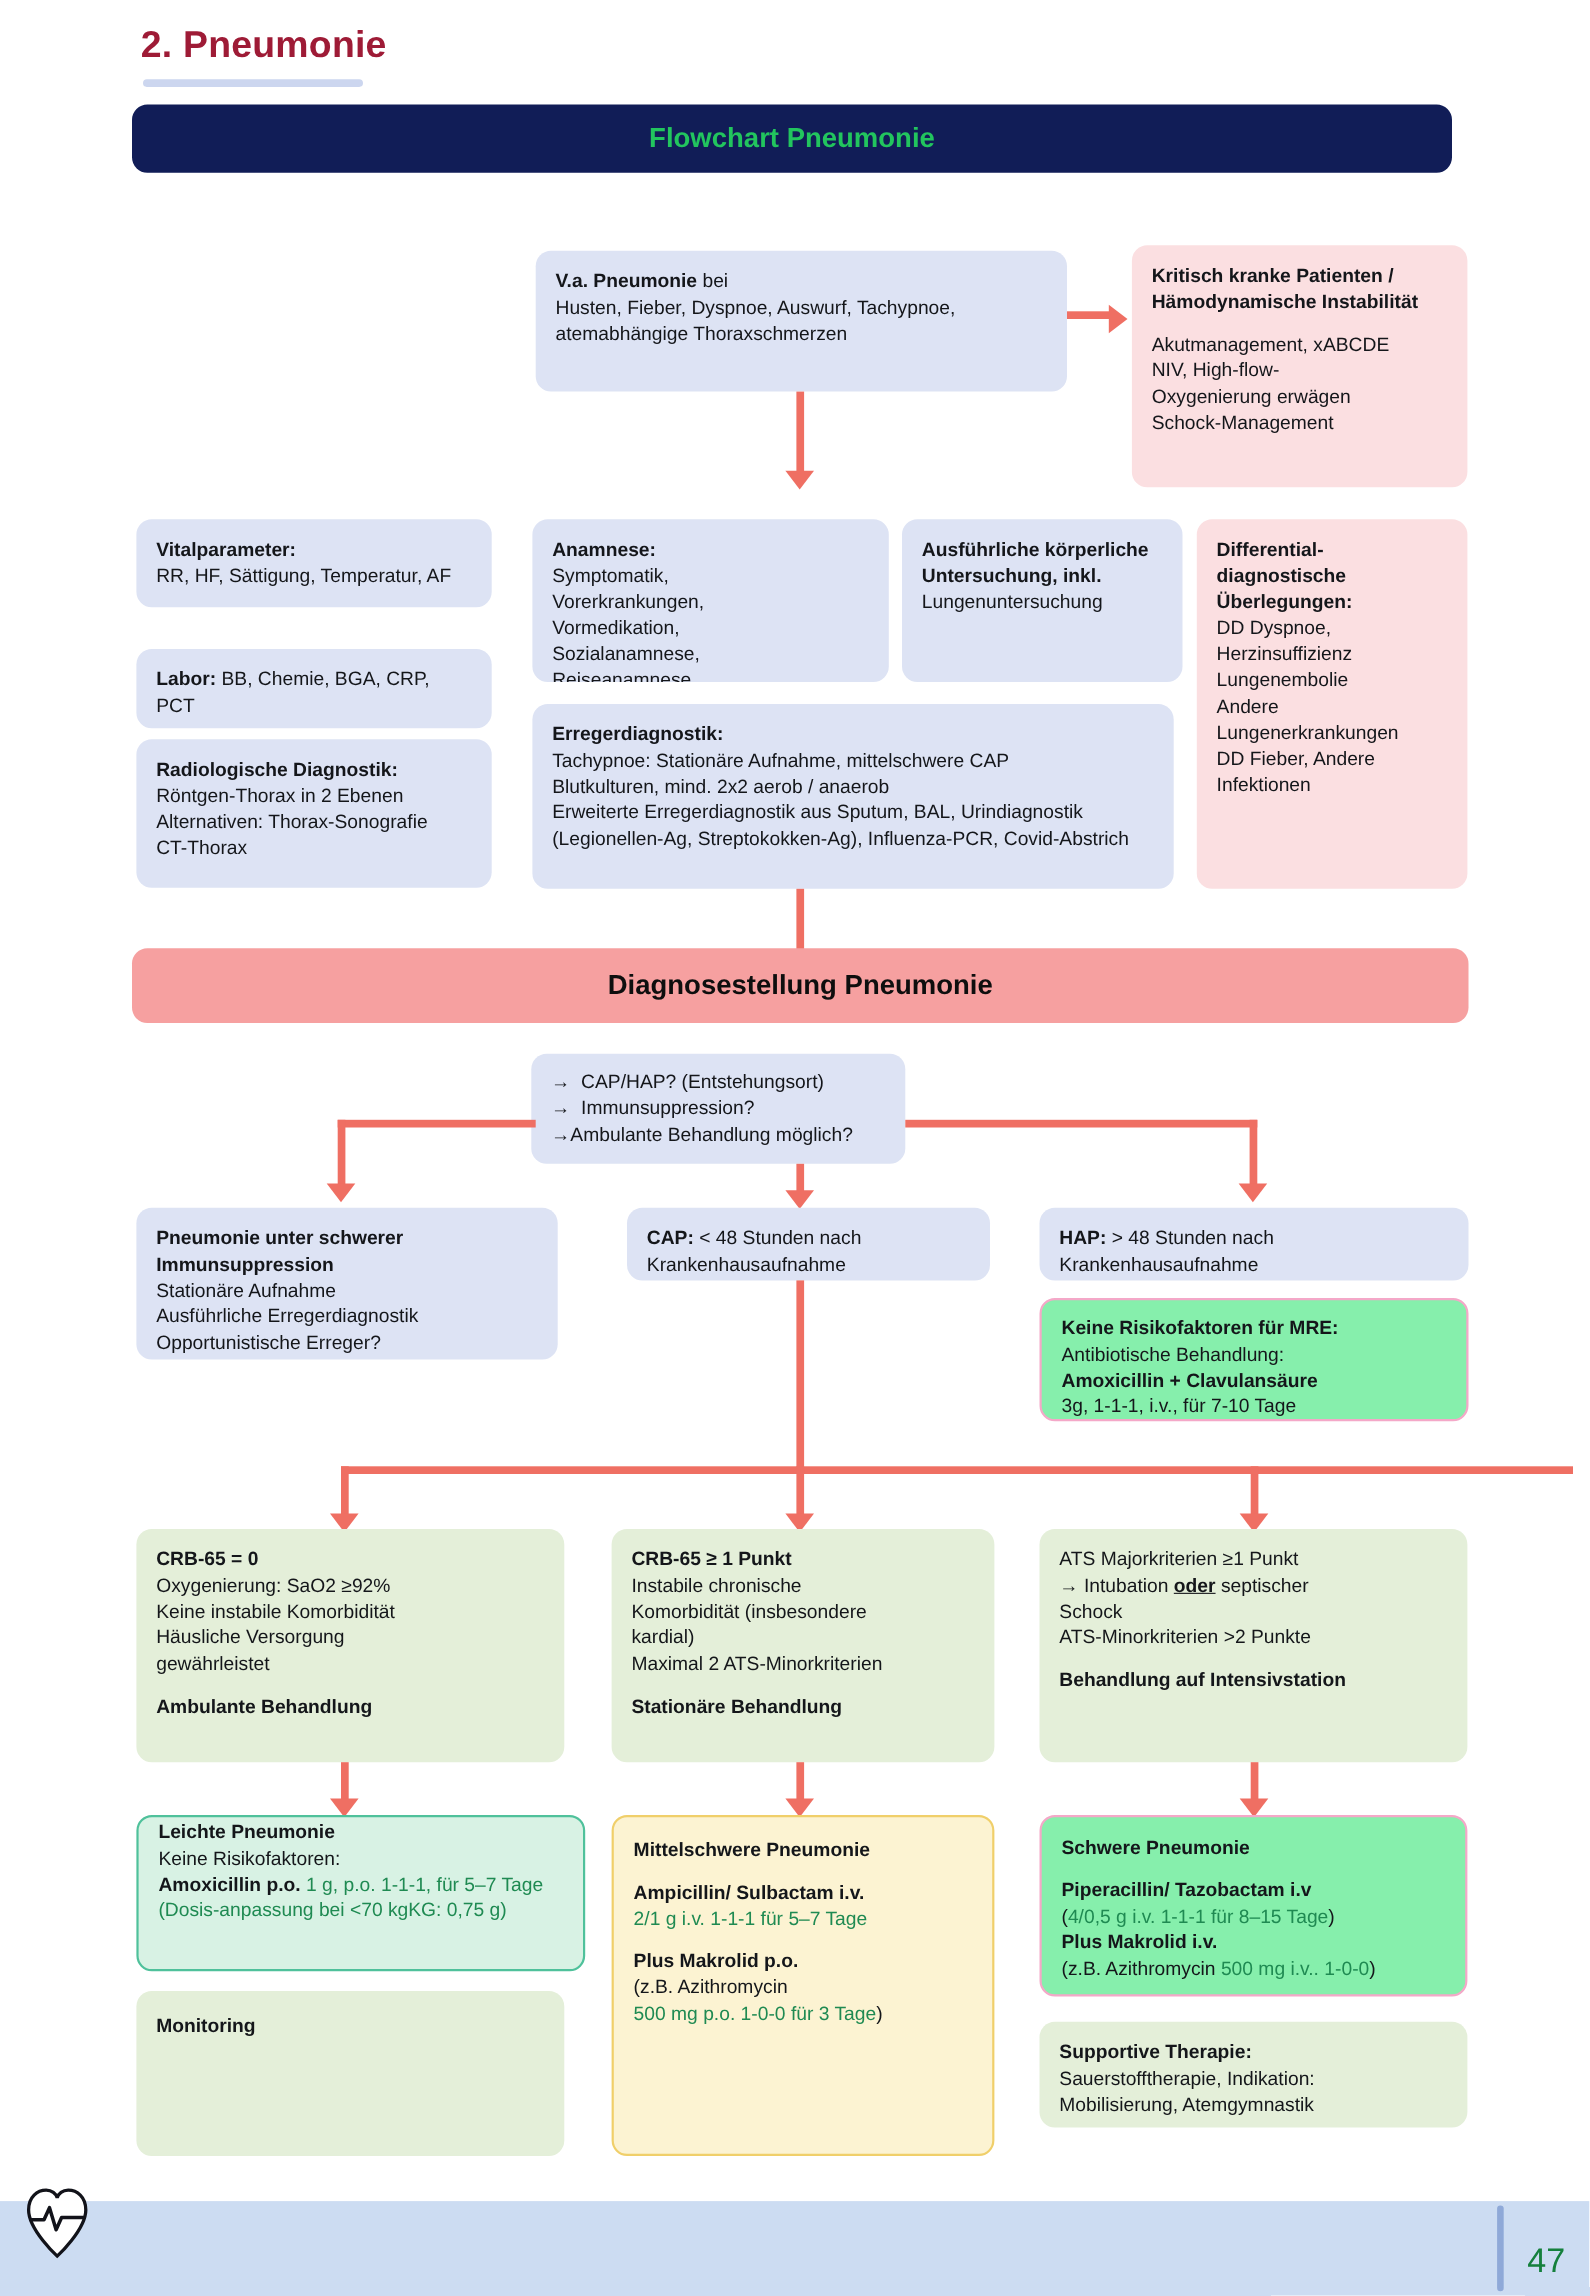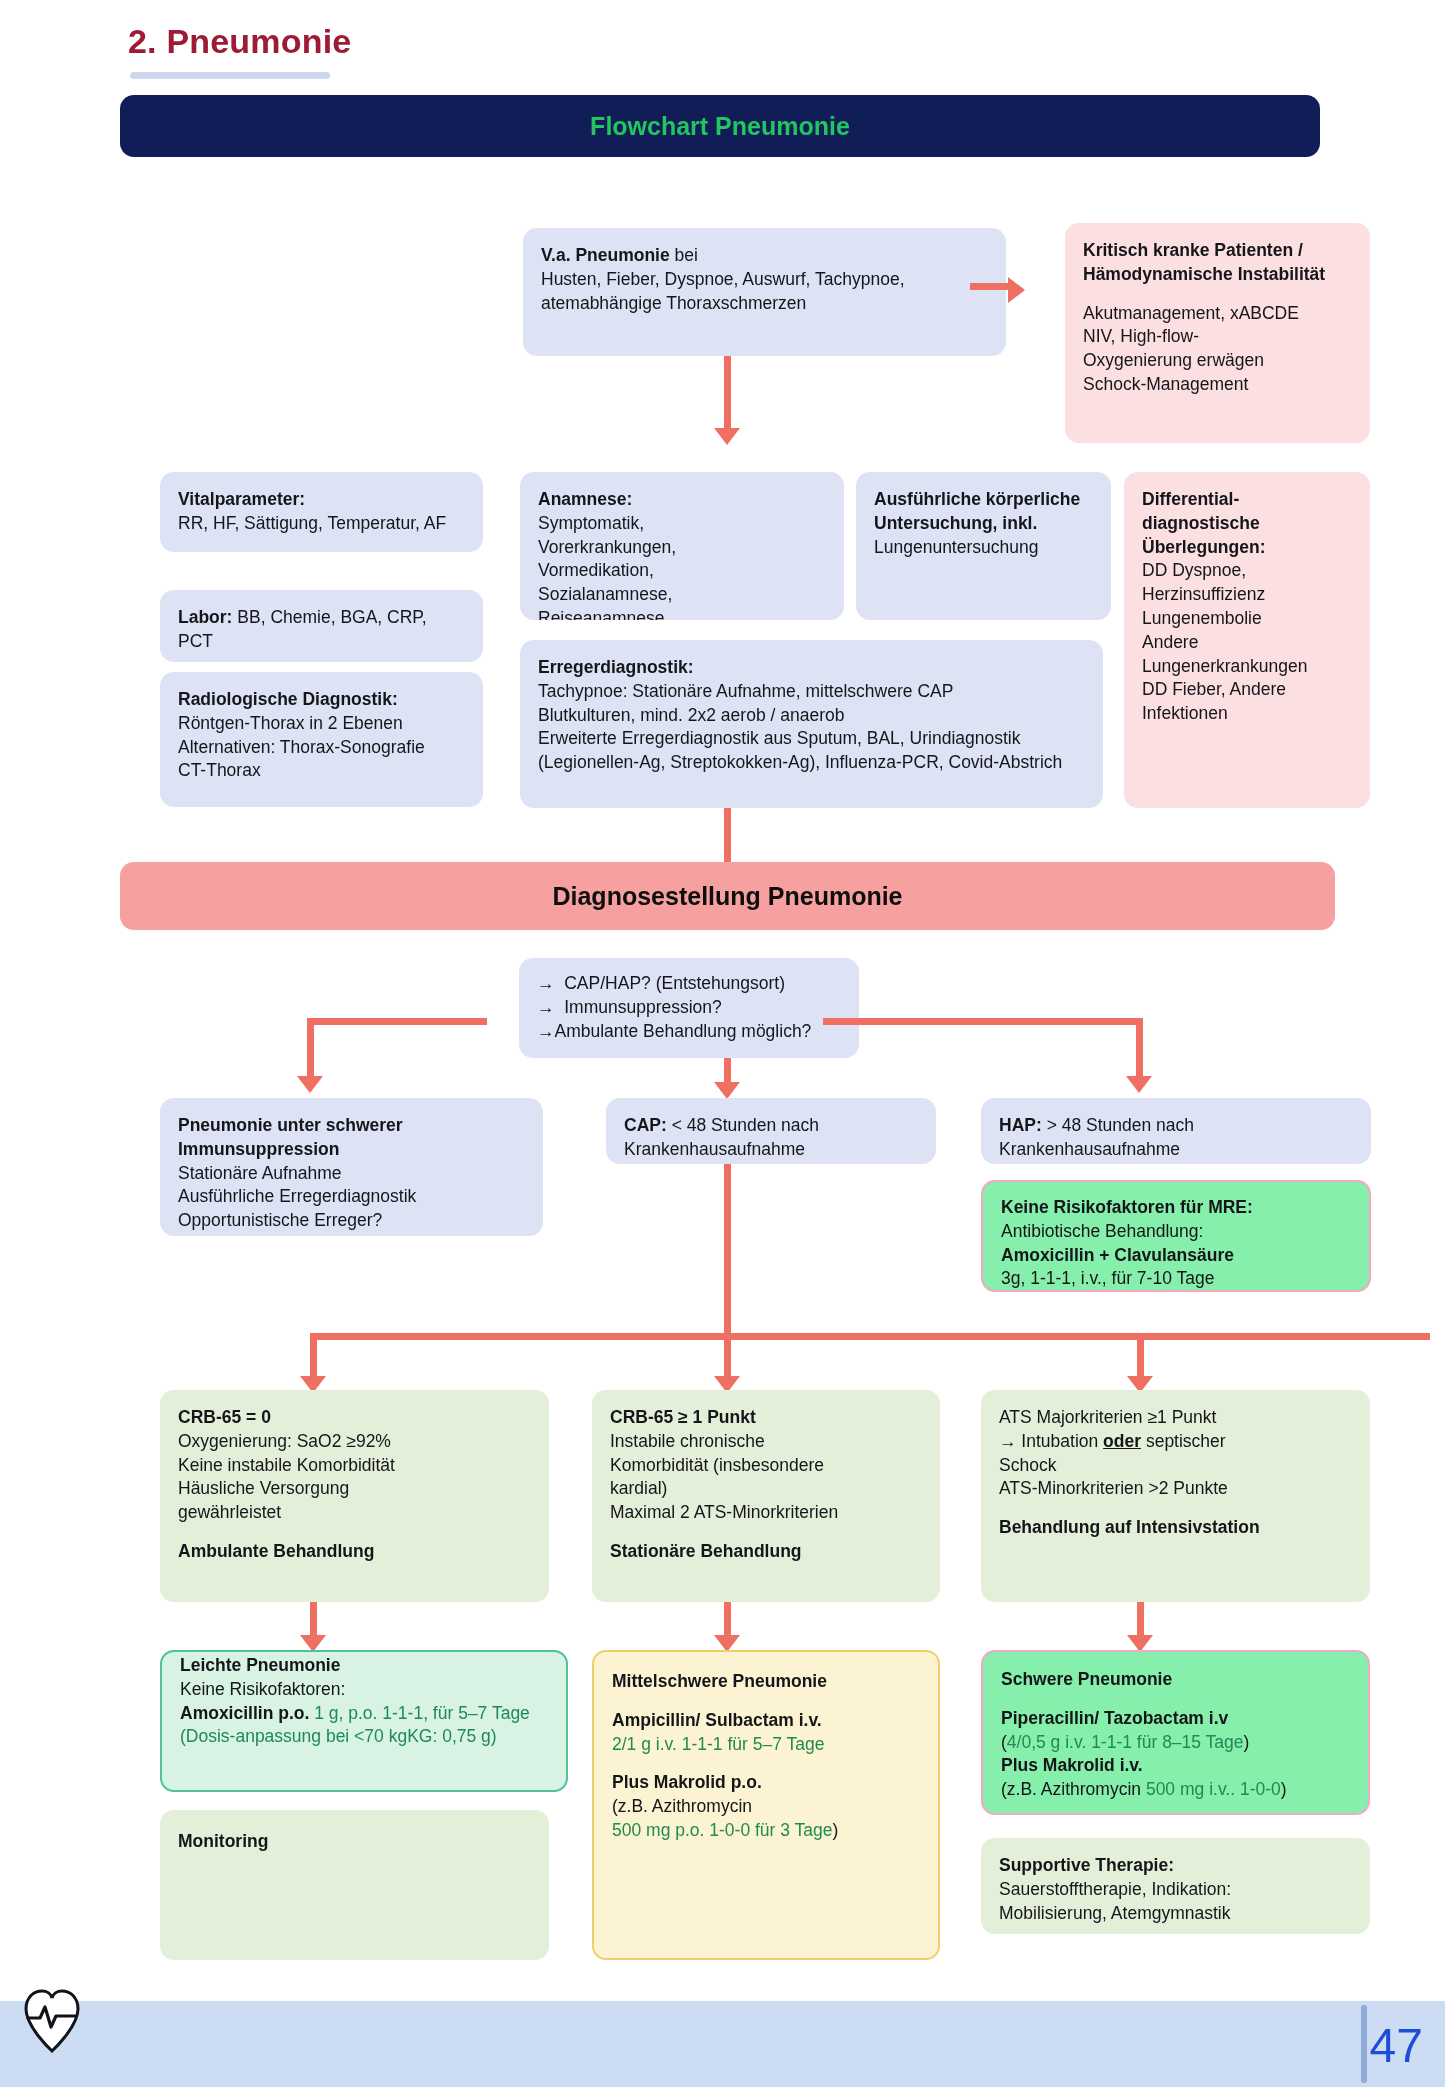--- a/index.html
+++ b/index.html
@@ -34,21 +34,20 @@
 
   
   .box {
     position: absolute;
     border-radius: 14px;
     padding: 16px 18px;
     font-size: 17.5px;
     line-height: 1.36;
     color: #14161a;
     overflow: hidden;
-    margin-left: 36px;
   }
   .blue  { background: #dde3f4; }
   .pink  { background: #fbdfe1; }
   .pink2 { background: #86efac; border: 2.5px solid #f4a8c8; }
   .green { background: #e4efd9; }
   .mint  { background: #d8f2e4; border: 2.5px solid #4fc19b; }
   .yellow{ background: #fcf3d2; border: 2.5px solid #f0cf6a; }
 
   .b { font-weight: bold; }
   .g { color: #1f8a52; }
@@ -77,21 +76,21 @@
     position: absolute; left: 0; bottom: 0;
     width: 1445px; height: 86px; background: #ccdcf2;
   }
   .footer-logo { position: absolute; left: 22px; top: 1985px; width: 60px; height: 70px; }
   .page-sep {
     position: absolute; right: 78px; bottom: 4px;
     width: 6px; height: 78px; background: #8fa9d8; border-radius: 3px;
   }
   .page-num {
     position: absolute; right: 22px; bottom: 14px;
-    font-size: 48px; color: #1d4ed8; margin-top: 15px;
+    font-size: 31px; color: #15803d; margin-top: 15px;
   }
 </style>
 </head>
 <body>
 
 <div id="page">
 
   <div class="chapter-title">2. Pneumonie</div>
   <div class="title-rule"></div>
 

